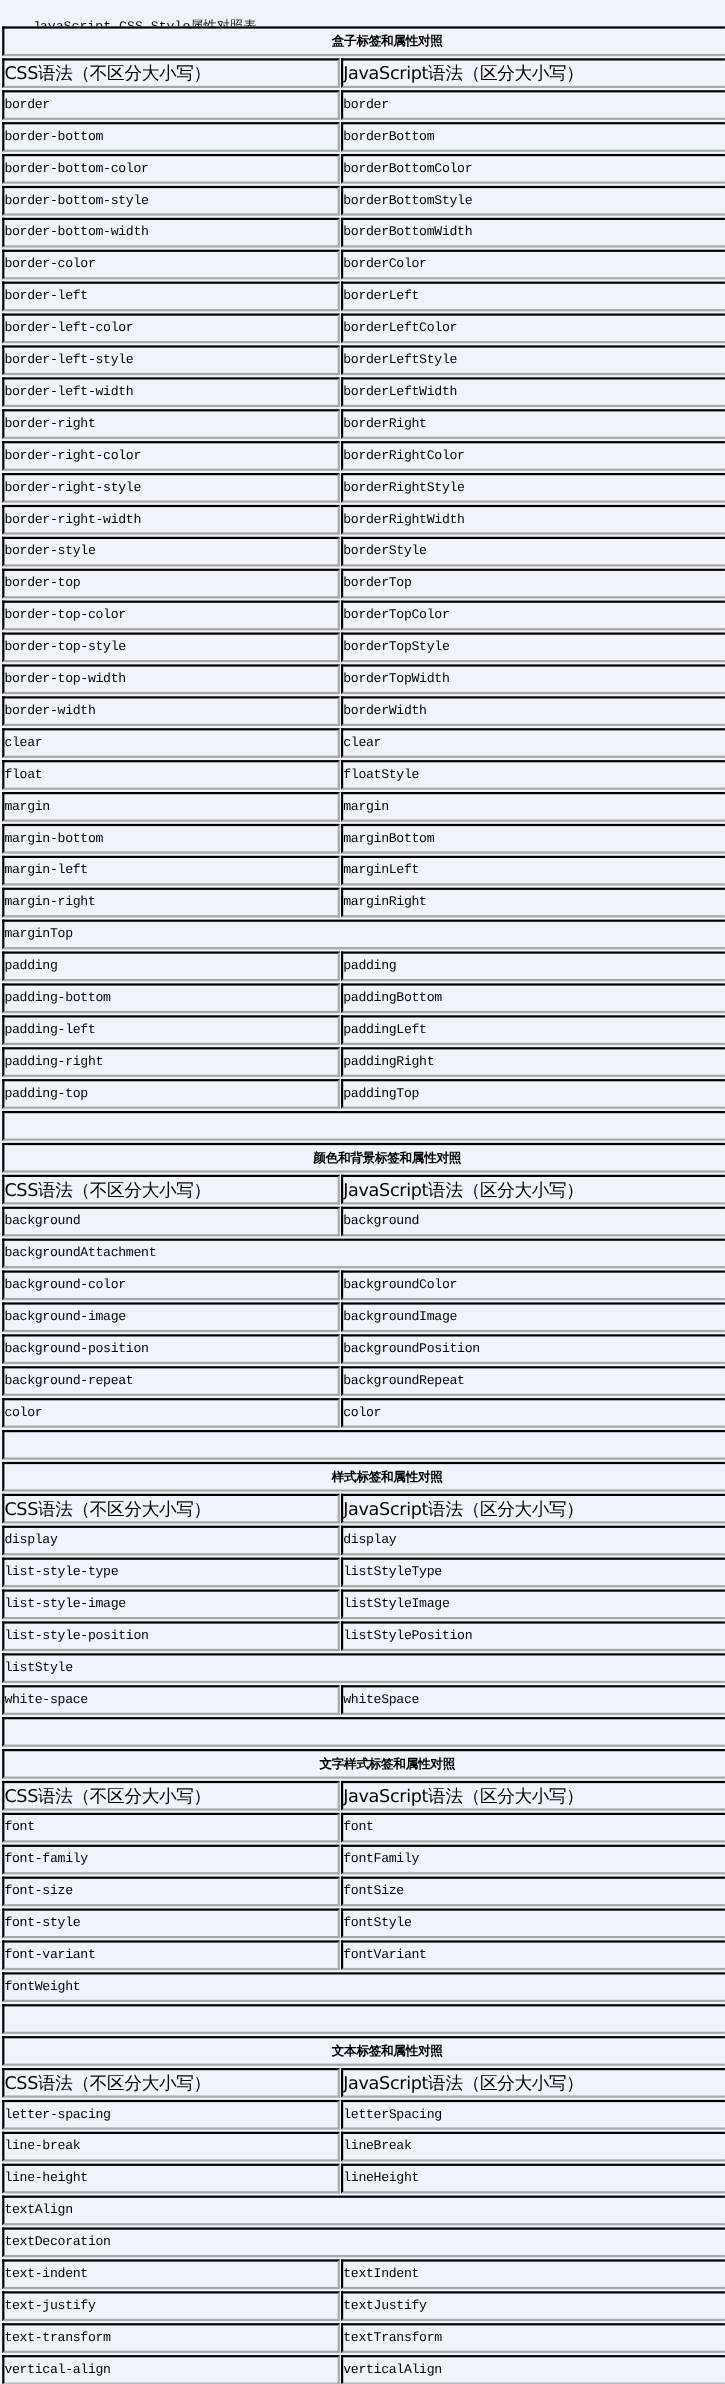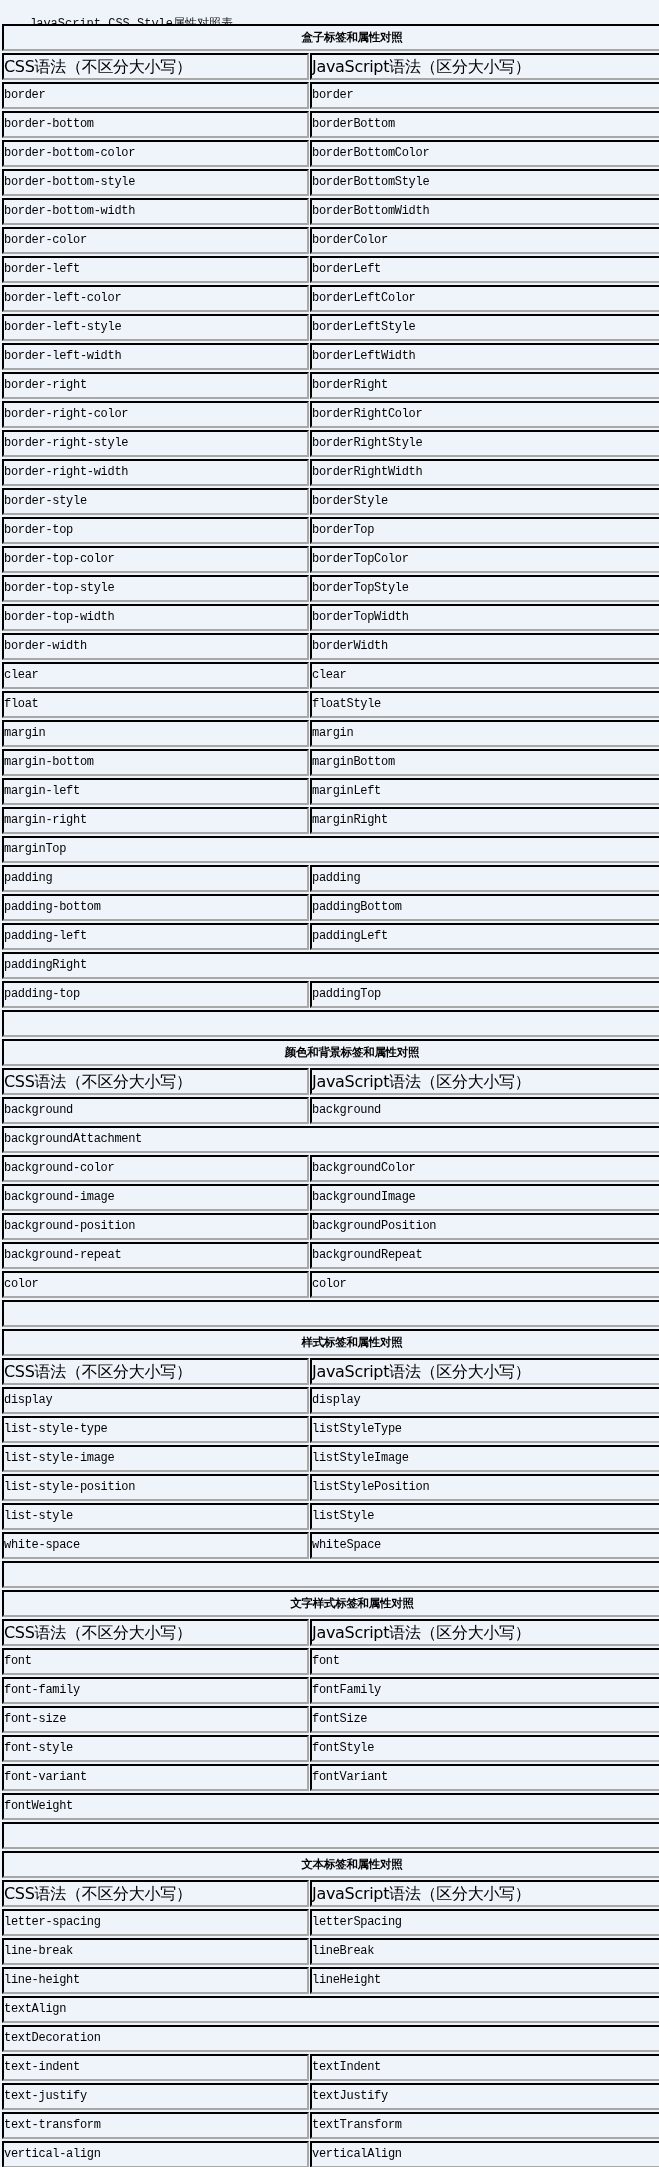--- a/index.html
+++ b/index.html
@@ -195,20 +195,21 @@
     </div>
     <div class="row">
       <div class="cell left">padding-bottom</div>
       <div class="cell right">paddingBottom</div>
     </div>
     <div class="row">
       <div class="cell left">padding-left</div>
       <div class="cell right">paddingLeft</div>
     </div>
     <div class="row">
+      <div class="cell left">padding-right</div>
       <div class="cell right">paddingRight</div>
     </div>
     <div class="row">
       <div class="cell left">padding-top</div>
       <div class="cell right">paddingTop</div>
     </div>
     <div class="row">
       <div class="cell full"></div>
     </div>
     <div class="row">
@@ -265,21 +266,20 @@
     </div>
     <div class="row">
       <div class="cell left">list-style-image</div>
       <div class="cell right">listStyleImage</div>
     </div>
     <div class="row">
       <div class="cell left">list-style-position</div>
       <div class="cell right">listStylePosition</div>
     </div>
     <div class="row">
-      <div class="cell left">list-style</div>
       <div class="cell right">listStyle</div>
     </div>
     <div class="row">
       <div class="cell left">white-space</div>
       <div class="cell right">whiteSpace</div>
     </div>
     <div class="row">
       <div class="cell full"></div>
     </div>
     <div class="row">

